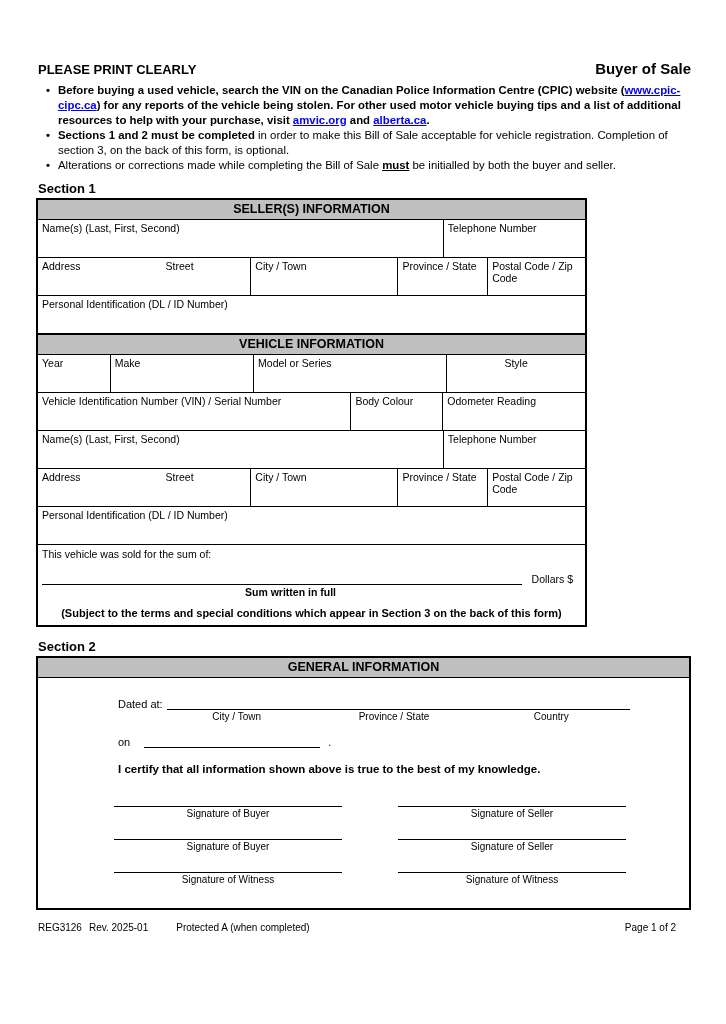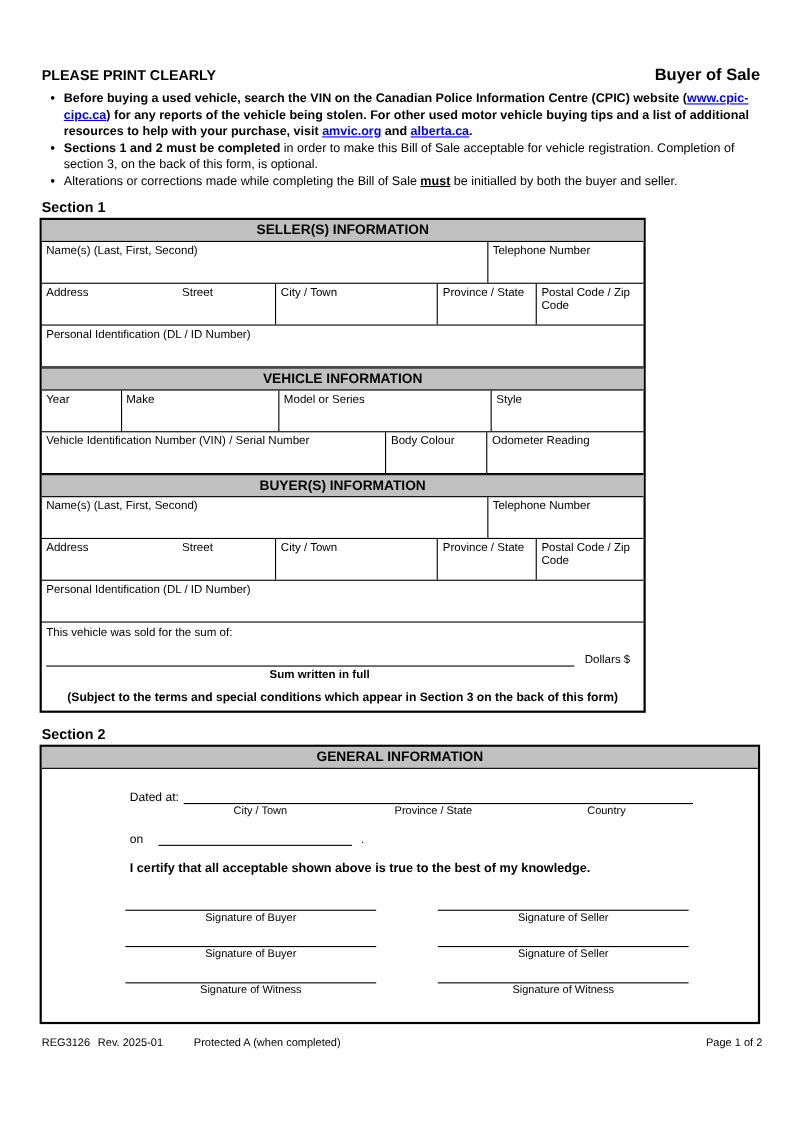--- a/index.html
+++ b/index.html
@@ -66,21 +66,21 @@
     overflow: hidden;
     display: flex;
     align-items: flex-start;
   }
   .cell.last { border-right: none; }
   .w-name { width: 74.2%; } .w-phone { width: 25.8%; }
   .w-addr { width: 39.0%; } .w-city { width: 26.9%; }
   .w-prov { width: 16.4%; } .w-post { width: 17.7%; }
   .w-full { width: 100%; }
   .w-year { width: 13.3%; } .w-make { width: 26.2%; }
-  .w-model { width: 35.3%; } .w-style { width: 25.2%; }
+  .w-model { width: 35.3%; } .w-style { width: 25.2%; justify-content: center; }
   .w-vin { width: 57.3%; } .w-body { width: 16.8%; } .w-odo { width: 25.9%; }
   .street-lbl { margin-left: 85px; }
   
   .sum-block { padding: 3px 4px 6px 4px; font-size: 10.5px; }
   .sum-line-row { display: flex; align-items: flex-end; margin-top: 13px; }
   .fill-line { border-bottom: 1px solid #000; height: 10px; }
   .fill-line.thick { border-bottom-width: 1.5px; }
   .sum-long { width: 497px; }
   .dollars-lbl { margin: 0 8px 0 10px; white-space: nowrap; }
   .sum-short { flex: 1; }
@@ -99,21 +99,21 @@
   .on-period { margin-left: 8px; }
   .certify { margin: 15px 0 0 80px; font-size: 11.5px; font-weight: bold; }
   .sig-grid { display: flex; margin-top: 24px; }
   .sig-col { width: 228px; }
   .sig-col.left { margin-left: 76px; }
   .sig-col.right { margin-left: 56px; }
   .sig-unit { margin-bottom: 13px; }
   .sig-line { height: 8px; border-bottom: 1.5px solid #000; }
   .sig-label { text-align: center; font-size: 10px; margin-top: 1px; }
   
-  .footer { display: flex; margin: 12px 33px 0 38px; font-size: 10px; }
+  .footer { display: flex; margin: 12px 50px 0 38px; font-size: 10px; }
   .footer .rev { margin-left: 7px; }
   .footer .prot { margin-left: 28px; }
   .footer .pg { margin-left: auto; }
 </style>
 </head>
 <body>
 
 <div class="page">
 
   <div class="top-header">
@@ -181,21 +181,20 @@
           <span>Vehicle Identification Number (VIN) / Serial Number</span>
         </div>
       <div class="cell w-body">
           <span>Body Colour</span>
         </div>
       <div class="cell w-odo last">
           <span>Odometer Reading</span>
         </div>
     </div>
 
-    <div class="bar mid">BUYER(S) INFORMATION</div>
     <div class="row r38">
       <div class="cell w-name">
           <span>Name(s) (Last, First, Second)</span>
         </div>
       <div class="cell w-phone last">
           <span>Telephone Number</span>
         </div>
     </div>
     <div class="row r38">
       <div class="cell w-addr">
@@ -242,21 +241,21 @@
       <div class="dated-labels">
         <span>City / Town</span>
         <span>Province / State</span>
         <span>Country</span>
       </div>
       <div class="on-row">
         <span>on</span>
         <div class="fill-line on-line"></div>
         <span class="on-period">.</span>
       </div>
-      <div class="certify">I certify that all acceptable shown above is true to the best of my knowledge.</div>
+      <div class="certify">I certify that all information shown above is true to the best of my knowledge.</div>
       <div class="sig-grid">
         <div class="sig-col left">
           <div class="sig-unit">
             <div class="sig-line"></div>
             <div class="sig-label">Signature of Buyer</div>
           </div>
           <div class="sig-unit">
             <div class="sig-line"></div>
             <div class="sig-label">Signature of Buyer</div>
           </div>

